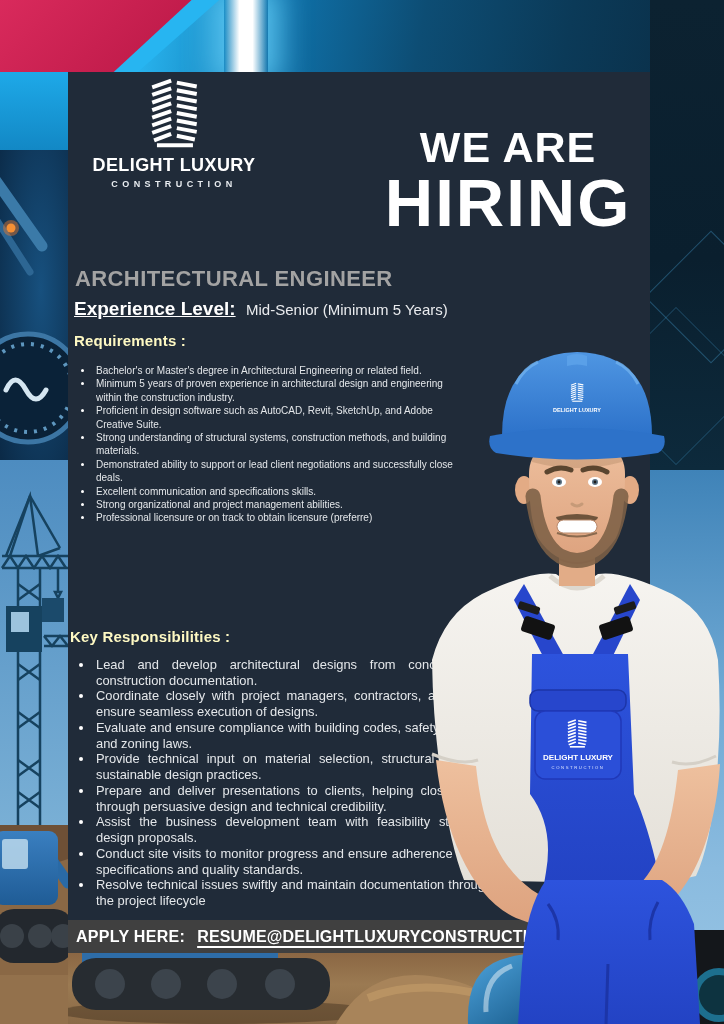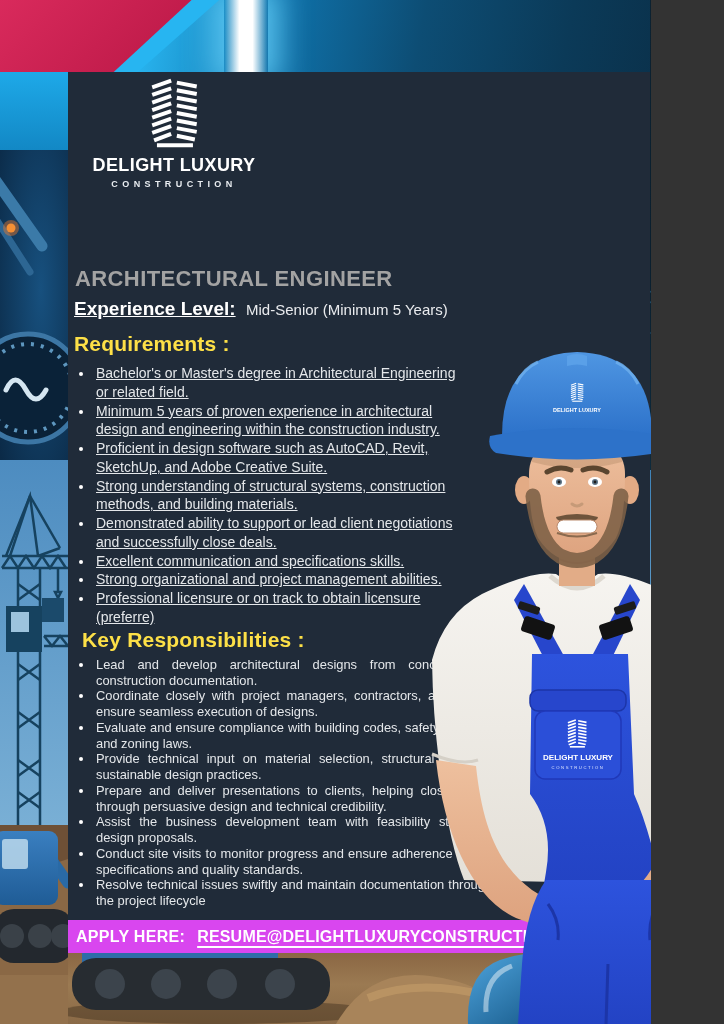--- a/index.html
+++ b/index.html
@@ -1,17 +1,17 @@
 <!DOCTYPE html>
 <html><head>
 <meta charset="utf-8">
 <style>
   html,body{margin:0;padding:0;background:#333;}
   .poster{
-    position:relative;width:651px;height:1024px;overflow:hidden;
+    position:relative;width:724px;height:1024px;overflow:hidden;
     background:#0a2030;font-family:"Liberation Sans",sans-serif;
     -webkit-font-smoothing:antialiased;
   }
   .abs{position:absolute;}
 
   
   .bg-top{left:0;top:0;width:724px;height:72px;
     background:linear-gradient(100deg,#1193d6 0%,#28b4ef 20%,#0f6fa6 40%,#0d4d74 58%,#0b3a58 78%,#0a2c44 100%);}
   .beam{left:224px;top:0;width:44px;height:72px;
     background:linear-gradient(90deg,rgba(180,240,255,0),#ffffff 35%,#ffffff 65%,rgba(180,240,255,0));
@@ -52,31 +52,31 @@
 
   .hero{right:4px;top:54px;width:276px;text-align:center;color:#fff;}
   .hero-1{font-size:43px;font-weight:700;letter-spacing:1px;line-height:1.0;}
   .hero-2{font-size:67px;font-weight:700;letter-spacing:2px;line-height:.95;margin-top:2px;}
 
   .job-title{left:7px;top:194px;font-size:22px;font-weight:600;letter-spacing:.4px;color:#a3a3a3;}
   .exp-line{left:6px;top:226px;color:#fff;white-space:nowrap;}
   .exp-label{font-size:19px;font-weight:800;text-decoration:underline;}
   .exp-value{font-size:15px;font-weight:400;color:#e9ebee;margin-left:6px;text-align:center;}
 
-  .sec-head{font-size:21px;font-weight:800;color:#fde047;letter-spacing:.2px;}
+  .sec-head{font-size:15px;font-weight:800;color:#fef9c3;letter-spacing:.2px;}
   .req-head{left:6px;top:260px;}
-  .resp-head{left:14px;top:556px;}
+  .resp-head{left:2px;top:556px;}
 
   ul.blist{margin:0;padding-left:17px;color:#e4e7ea;}
   ul.blist li{padding-left:2px;margin:0;}
   ul.blist li::marker{color:#ffffff;}
-  .req-list{left:9px;top:292px;width:372px;font-size:14px;line-height:1.34;text-decoration:underline;}
+  .req-list{left:9px;top:292px;width:372px;font-size:10px;line-height:1.34;}
   .resp-list{left:9px;top:585px;width:416px;font-size:12.9px;line-height:1.22;text-align:justify;}
 
-  .apply-bar{left:68px;top:920px;width:582px;height:33px;background:#d946ef;z-index:2;
+  .apply-bar{left:68px;top:920px;width:582px;height:33px;background:#404040;z-index:2;
     display:flex;align-items:center;padding-left:8px;box-sizing:border-box;color:#fff;}
   .apply-label{font-size:16px;font-weight:800;letter-spacing:.3px;}
   .apply-email{font-size:16px;font-weight:800;letter-spacing:.2px;color:#fff;margin-left:12px;
     text-decoration:underline;text-underline-offset:4px;text-decoration-thickness:2px;}
 
   .man{left:420px;top:324px;width:304px;height:700px;z-index:5;}
   .hidden-defs{position:absolute;width:0;height:0;overflow:hidden;}
 </style>
 </head>
 <body>
@@ -214,20 +214,24 @@
   <div class="abs panel">
 
     <div class="abs logo-block">
       <svg width="58" height="72" viewBox="0 0 60 76">
         <use href="#bldg-sym"></use>
       </svg>
       <div class="brand-name">DELIGHT LUXURY</div>
       <div class="brand-tag">CONSTRUCTION</div>
     </div>
 
+    <div class="abs hero">
+      <div class="hero-1">WE ARE</div>
+      <div class="hero-2">HIRING</div>
+    </div>
 
     <div class="abs job-title">ARCHITECTURAL ENGINEER</div>
 
     <div class="abs exp-line">
       <span class="exp-label">Experience Level:</span>
       <span class="exp-value">Mid-Senior (Minimum 5 Years)</span>
     </div>
 
     <div class="abs sec-head req-head">Requirements :</div>
     <ul class="abs blist req-list">

